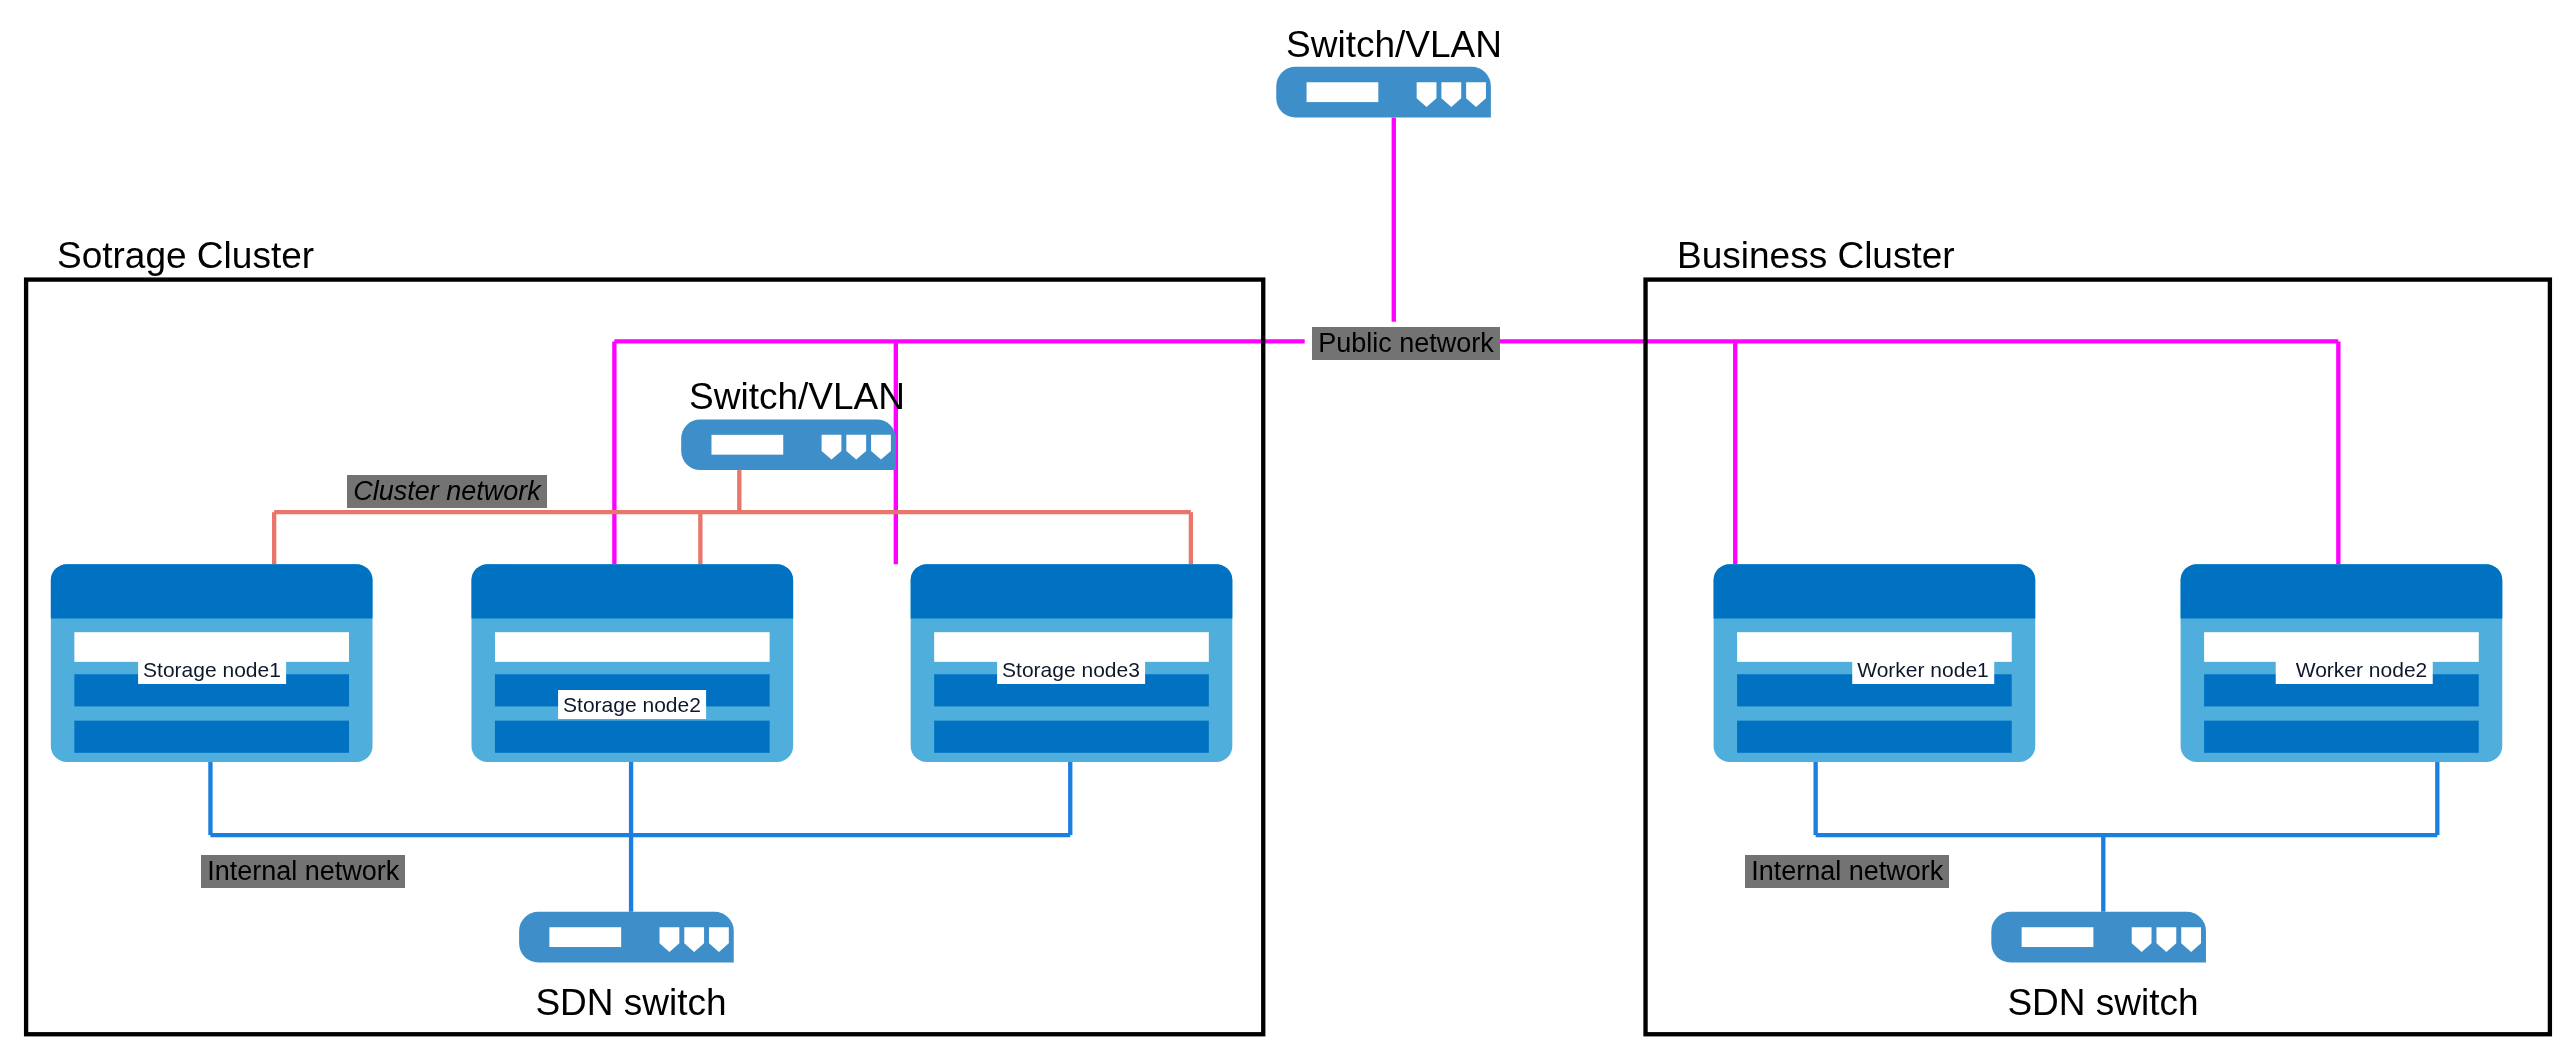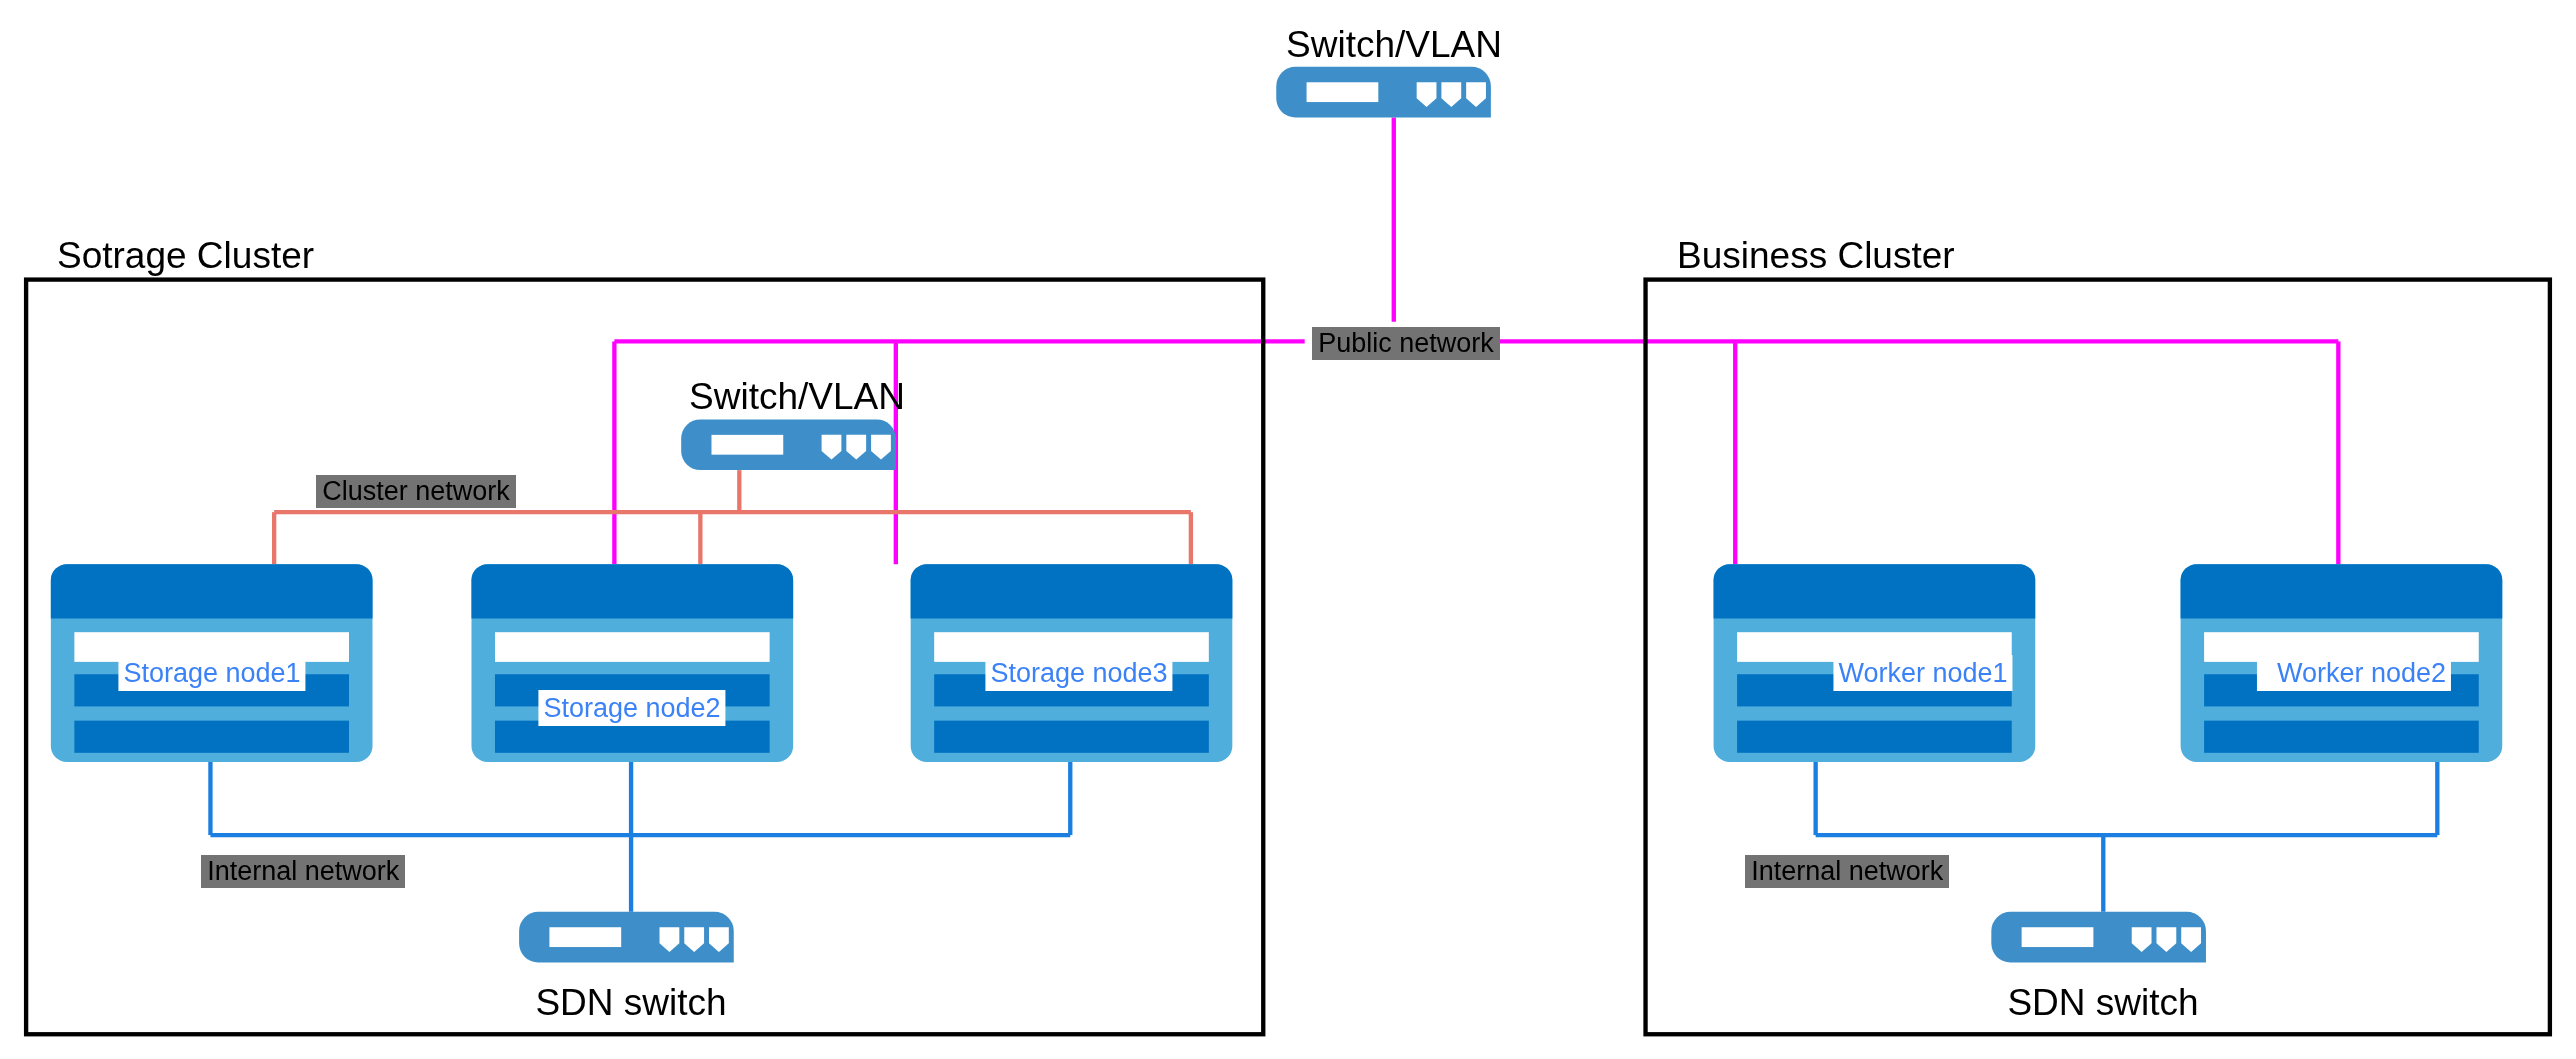--- a/index.html
+++ b/index.html
@@ -1,21 +1,21 @@
 <!DOCTYPE html>
 <html style="font-size:10px"><head>
 <meta charset="utf-8">
 <style>
   html,body{margin:0;padding:0;background:#ffffff;}
   body{font-family:"Liberation Sans","DejaVu Sans",sans-serif;}
   #stage{position:relative;width:2576px;height:1059px;background:#ffffff;overflow:hidden;}
   svg.layer{position:absolute;left:0;top:0;width:2576px;height:1059px;}
   .lbl{position:absolute;color:#000000;font-size:37px;line-height:1.15;white-space:nowrap;font-family:"Liberation Sans","DejaVu Sans",sans-serif;}
   .lbl.center{transform:translateX(-50%);}
-  .nodelbl{position:absolute;background:#ffffff;color:#3b82f6;font-size:27px;white-space:nowrap;padding:2.5px 5px;transform:translateX(-50%);font-family:"Liberation Sans","DejaVu Sans",sans-serif;}
+  .nodelbl{position:absolute;background:#ffffff;color:#0f172a;font-size:21px;white-space:nowrap;padding:2.5px 5px;transform:translateX(-50%);font-family:"Liberation Sans","DejaVu Sans",sans-serif;}
   .netlbl{position:absolute;background:#737373;color:#000000;font-size:27px;white-space:nowrap;padding:1.2px 6.2px;font-family:"Liberation Sans","DejaVu Sans",sans-serif;}
 </style>
 </head>
 <body>
 
 <div id="stage">
 
   <svg class="layer" viewBox="0 0 4164 1712">
 
     <g stroke="#FF00FF" stroke-width="7" fill="none">
@@ -134,24 +134,24 @@
 
   <div class="lbl" style="left:57px;top:235px;">Sotrage Cluster</div>
   <div class="lbl" style="left:1677px;top:235px;">Business Cluster</div>
 
   <div class="lbl center" style="left:1394px;top:23.5px;">Switch/VLAN</div>
   <div class="lbl center" style="left:797px;top:376px;">Switch/VLAN</div>
   <div class="lbl center" style="left:631px;top:982px;">SDN switch</div>
   <div class="lbl center" style="left:2103px;top:982px;">SDN switch</div>
 
   <div class="netlbl" style="left:1312px;top:327px;">Public network</div>
-  <div class="netlbl" style="left:316px;top:475px;">Cluster network</div>
+  <div class="netlbl" style="left:347px;top:475px;font-style:italic;">Cluster network</div>
   <div class="netlbl" style="left:201px;top:855px;">Internal network</div>
   <div class="netlbl" style="left:1745px;top:855px;">Internal network</div>
 
   <div class="nodelbl" style="left:212px;top:655px;">Storage node1</div>
   <div class="nodelbl" style="left:632px;top:690px;text-align:right;">Storage node2</div>
-  <div class="nodelbl" style="left:1071px;top:655px;margin-left:8px;">Storage node3</div>
+  <div class="nodelbl" style="left:1071px;top:655px;">Storage node3</div>
   <div class="nodelbl" style="left:1887px;top:655px;margin-left:36px;">Worker node1</div>
   <div class="nodelbl" style="left:2354px;top:655px;padding-left:20px;">Worker node2</div>
 
 </div>
 
 
 </body></html>

